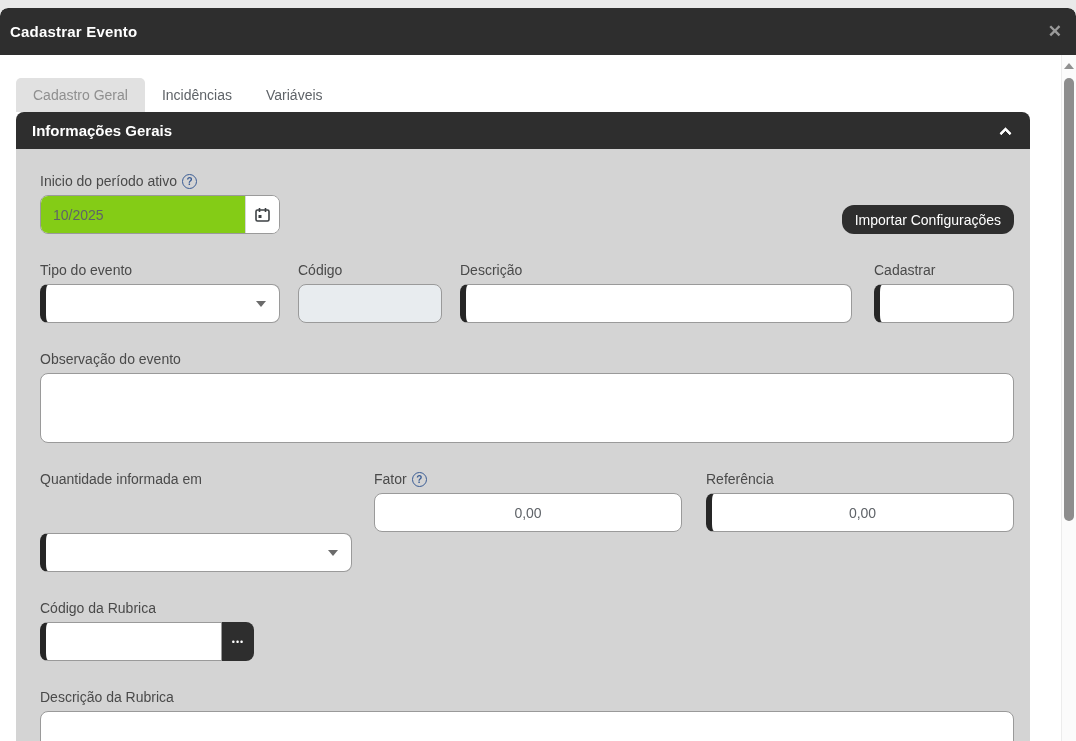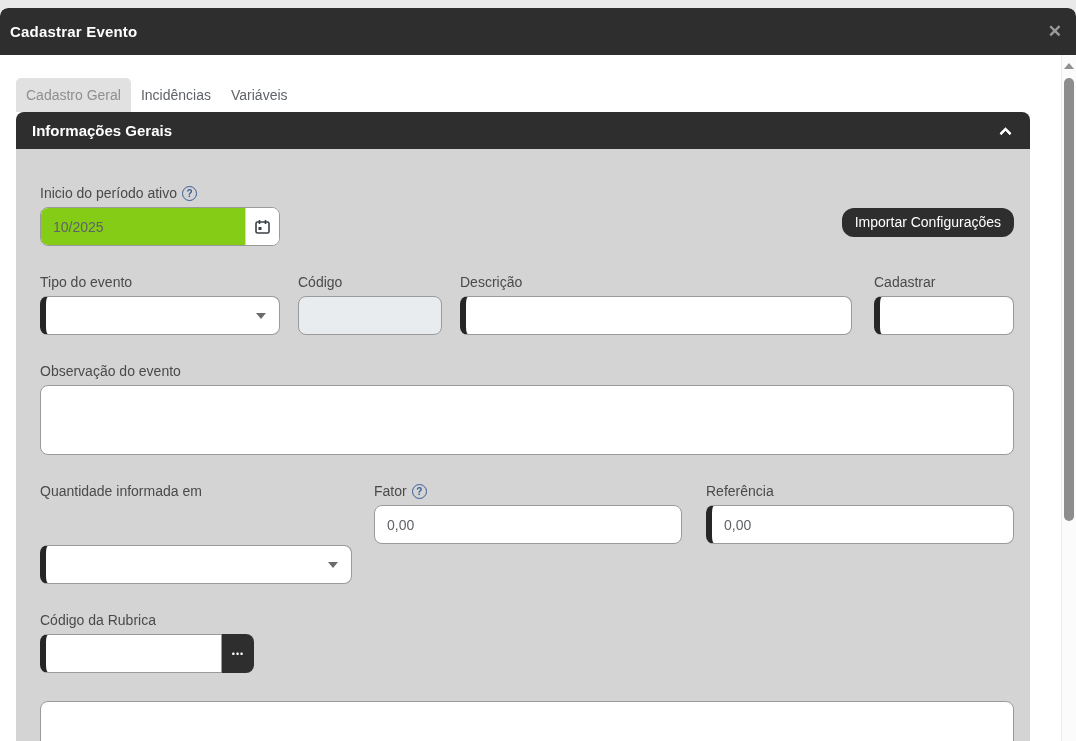--- a/index.html
+++ b/index.html
@@ -9,38 +9,38 @@
   
   .titlebar { height:47px; background:#2e2e2e; display:flex; align-items:center; padding:0 14px 0 10px; border-radius:8px 8px 0 0; }
   .title { color:#fff; font-weight:bold; font-size:15px; letter-spacing:.2px; }
   .close { margin-left:auto; color:#9b9b9b; font-size:17px; font-weight:bold; cursor:pointer; line-height:1; }
 
   
   .content { position:absolute; top:47px; left:0; right:15px; bottom:0; background:#fff; }
 
   
   .tabs { display:flex; margin:23px 0 0 16px; height:34px; }
-  .tab { padding:0 10px; display:flex; align-items:center; font-size:14px; color:#5f6368; border-radius:5px 5px 0 0; cursor:pointer; white-space:nowrap; }
+  .tab { padding:0 17px; display:flex; align-items:center; font-size:14px; color:#5f6368; border-radius:5px 5px 0 0; cursor:pointer; white-space:nowrap; }
   .tab.active { background:#e1e1e1; color:#8f8f8f; }
 
   
   .panel { margin-left:16px; width:1014px; }
   .panel-header { height:37px; background:#2e2e2e; border-radius:8px 8px 0 0; display:flex; align-items:center; padding:0 20px 0 16px; }
   .panel-title { color:#fff; font-weight:bold; font-size:15px;text-align:center; }
   .chev-btn { margin-left:auto; cursor:pointer; display:flex; align-items:center; }
   .chev { width:9px; height:9px; border-left:3px solid #fff; border-top:3px solid #fff; transform:rotate(45deg) translate(2px,2px); border-radius:1px; }
   .panel-body { background:#d4d4d4; padding:24px 16px 0 24px; height:600px; }
 
   
   .row { display:flex; margin-top:28px; }
-  .row.first { margin-top:12px; justify-content:space-between; align-items:center; }
+  .row.first { margin-top:0; justify-content:space-between; align-items:flex-end; }
   .fgroup { display:flex; flex-direction:column; }
   .flabel { font-size:14px; color:#4a4a4a; margin-bottom:6px; display:flex; align-items:center; gap:5px; white-space:nowrap; }
   .help { width:15px; height:15px; border:1px solid #3a5c94; border-radius:50%; color:#3a5c94; font-size:10px; font-weight:bold; display:inline-flex; align-items:center; justify-content:center; flex:0 0 auto; }
-  .inp { height:39px; border:1px solid #9a9a9a; border-radius:8px; background:#fff; font-size:14px; color:#5f6368; padding:0 12px; font-family:"Liberation Sans",sans-serif; outline:none; width:100%; }
+  .inp { height:39px; border:1px solid #9a9a9a; border-radius:8px; background:#fff; font-size:14px; color:#5f6368; padding:0 12px; font-family:"Liberation Sans",sans-serif; outline:none; width:100%;text-align:center; }
   .req { border-left:6px solid #262626; }
   .dis { background:#e8ecef; }
   .txa { height:70px; width:974px; resize:none; border:1px solid #9a9a9a; border-radius:8px; background:#fff; font-size:14px; color:#5f6368; padding:8px 12px; font-family:"Liberation Sans",sans-serif; outline:none; }
 
   
   .select { position:relative; display:flex; align-items:center; cursor:pointer; }
   .caret { position:absolute; right:13px; top:16px; width:0; height:0; border-left:5.5px solid transparent; border-right:5.5px solid transparent; border-top:6.5px solid #6b6b6b; }
 
   
   .datefield { display:flex; width:240px; height:39px; border:1px solid #9a9a9a; border-radius:8px; overflow:hidden; background:#fff; }
@@ -168,20 +168,21 @@
             <span class="flabel">Código da Rubrica</span>
             <div class="rubrica-group">
               <input class="inp req" value="" style="">
               <button class="more-btn"><span>•••</span></button>
             </div>
           </div>
         </div>
 
         <div class="row">
           <div class="fgroup">
+            <span class="flabel">Descrição da Rubrica</span>
             <textarea class="txa dis" disabled="" style=""></textarea>
           </div>
         </div>
 
       </div>
     </div>
   </div>
 
   <div class="scrollbar">
     <span class="sb-arrow"></span>

